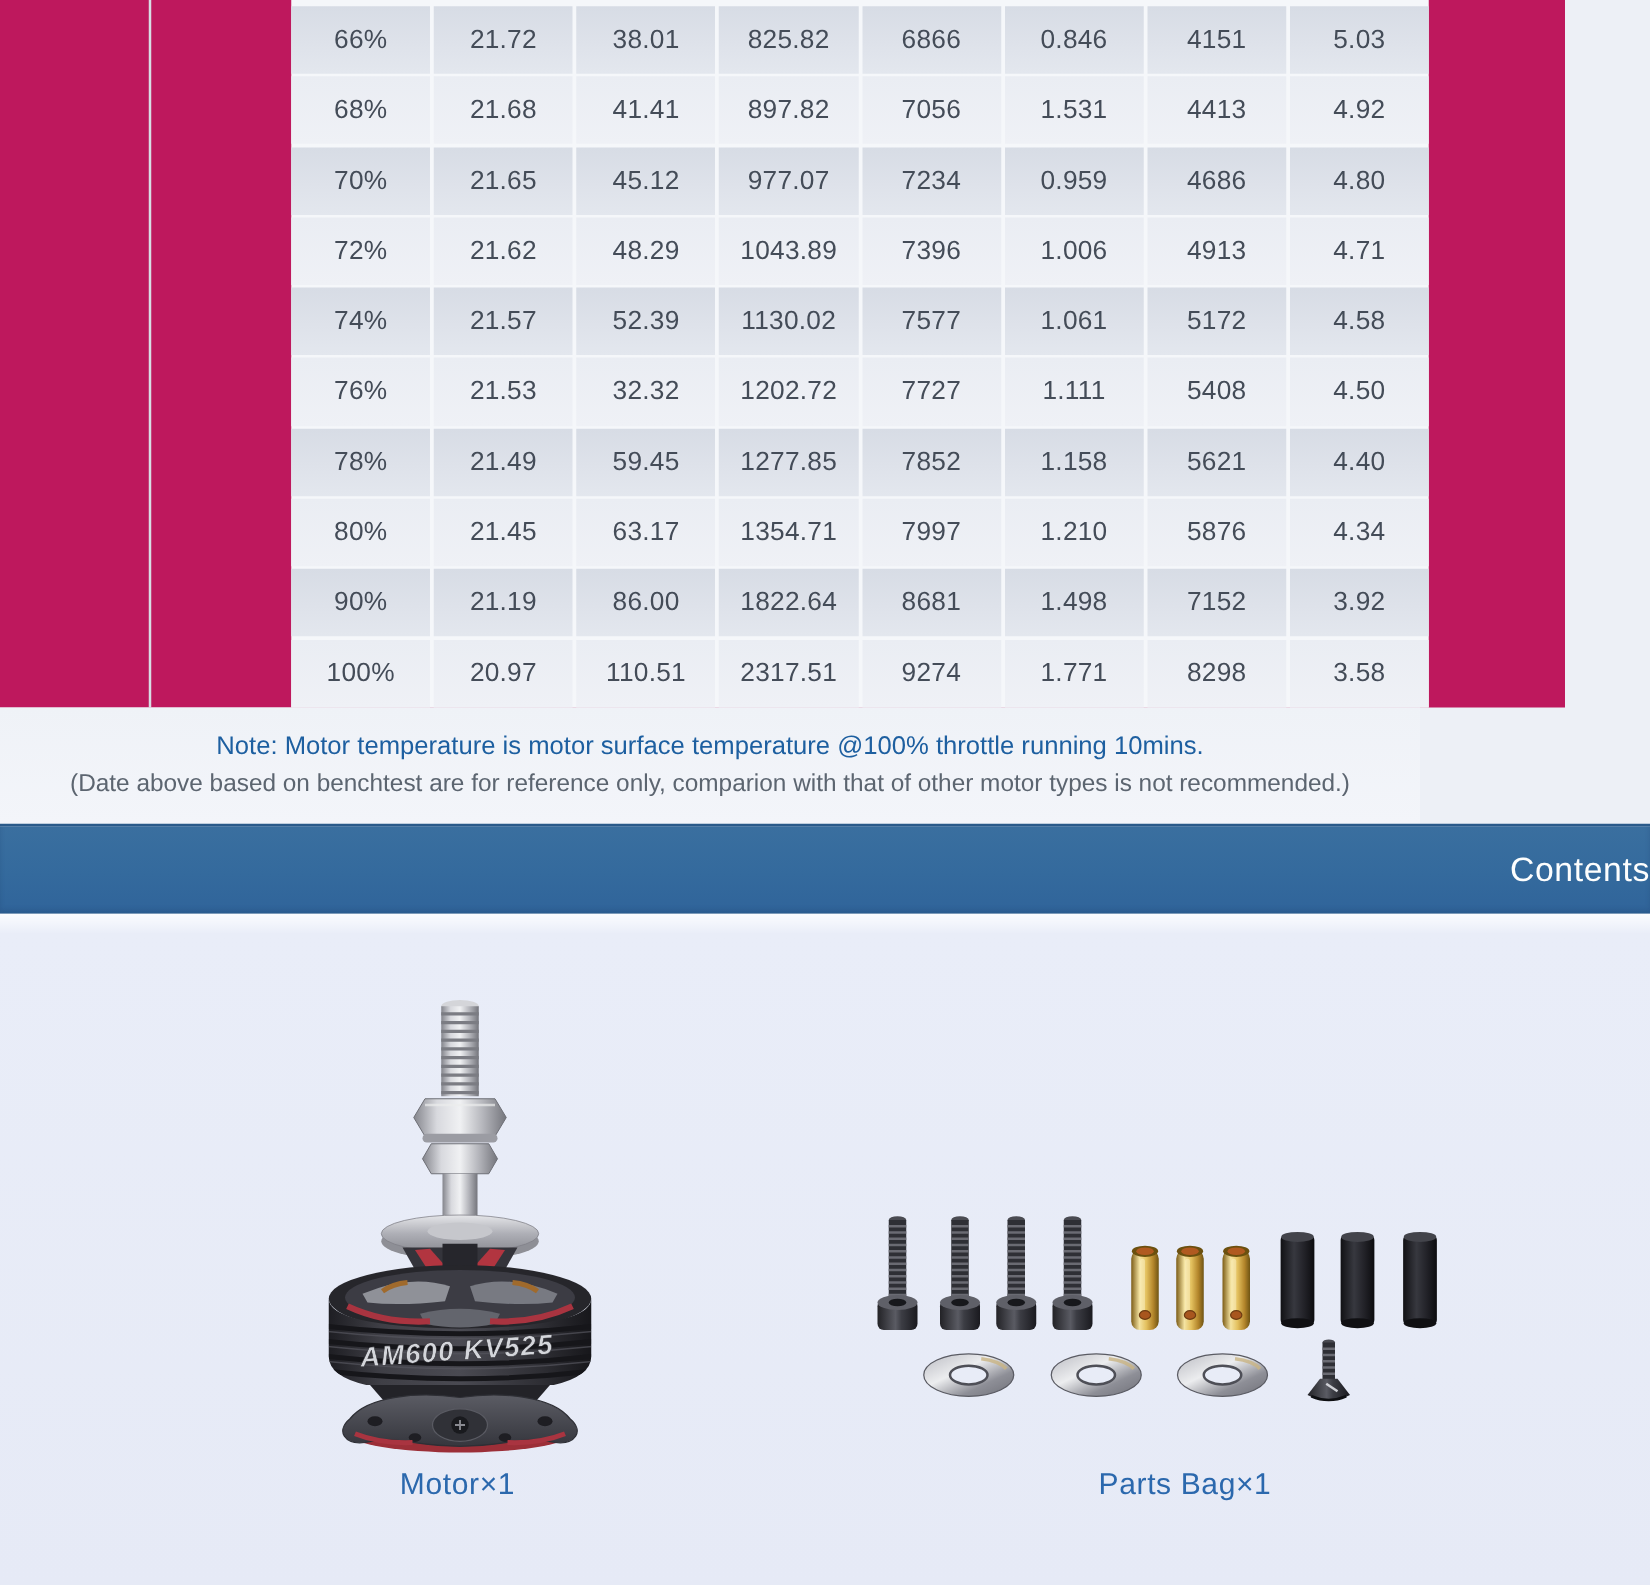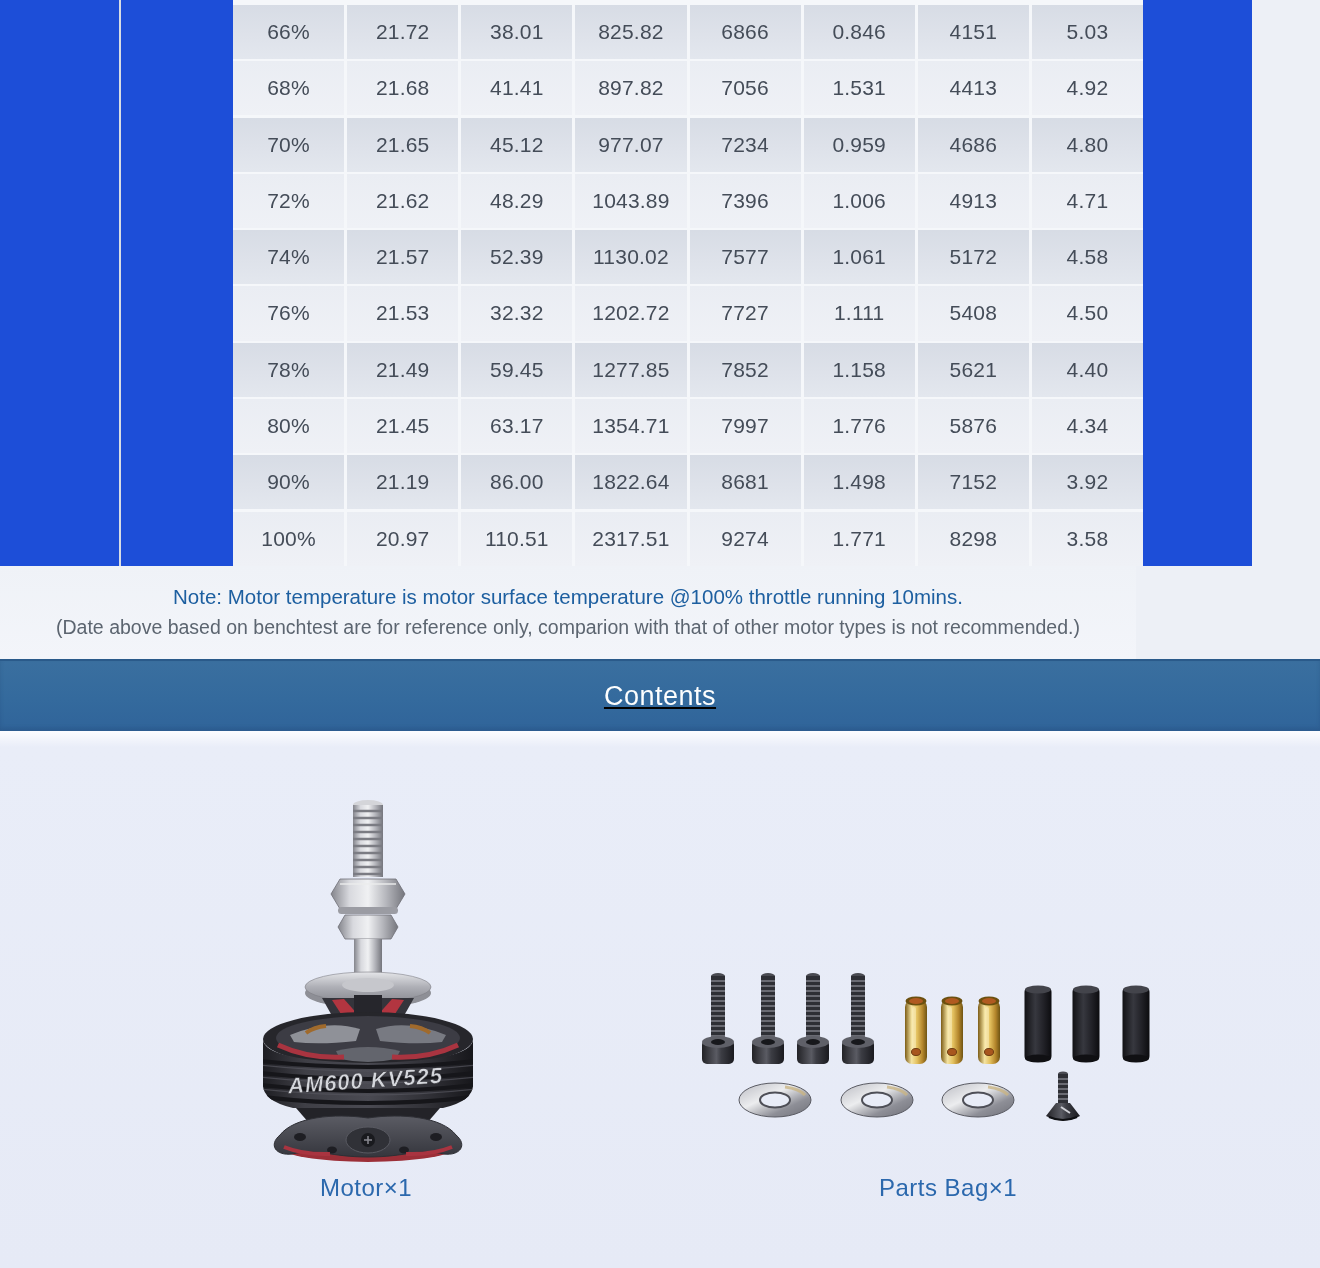--- a/index.html
+++ b/index.html
@@ -1,40 +1,40 @@
 <!DOCTYPE html>
 <html><head>
 <meta charset="utf-8">
 <style>
   html,body{margin:0;padding:0;background:#dfe3ee;}
   .page{position:relative;width:1320px;height:1268px;overflow:hidden;
         font-family:"Liberation Sans",sans-serif;background:#edf0f6;}
 
   
-  .section-table{position:absolute;left:0;top:0;width:1252px;height:566px;background:#1d4ed8;}
+  .section-table{position:absolute;left:0;top:0;width:1252px;height:566px;background:#be185d;}
   .left-grid-line{position:absolute;left:119px;top:0;width:2px;height:566px;background:#d8dce4;}
   .spec-table{position:absolute;left:233px;top:0;width:910px;height:566px;box-sizing:border-box;
               display:grid;grid-template-columns:repeat(8,1fr);grid-auto-rows:54.1px;
               gap:2.2px 3px;padding-top:5px;background:#f5f7fa;}
   .cell{display:flex;align-items:center;justify-content:center;
         font-size:21px;color:#444c58;letter-spacing:.2px;}
   .row-dark{background:linear-gradient(180deg,#d7dce5 0%,#dee2ea 55%,#e3e7ee 100%);}
   .row-light{background:linear-gradient(180deg,#eaedf3 0%,#eff1f6 100%);}
 
   
   .section-note{position:absolute;left:0;top:566px;width:1136px;height:93px;text-align:center;
                 background:linear-gradient(180deg,#eff2f7 0%,#f3f5fa 100%);}
   .note-primary{margin:19px 0 0;font-size:20.5px;color:#1d5fa0;}
   .note-secondary{margin:7px 0 0;font-size:19.5px;color:#5c6570;}
 
   
   .banner{position:absolute;left:0;top:659px;width:1320px;height:72px;box-sizing:border-box;
           background:linear-gradient(180deg,#3a6f9f 0%,#346a9d 55%,#30649a 100%);
           border-top:2px solid #2a5a8a;box-shadow:inset 0 -3px 4px rgba(20,50,90,.18);
-          display:flex;align-items:center;justify-content:center;text-decoration:underline;}
+          display:flex;align-items:center;justify-content:flex-end;}
   .banner-title{color:#fdfefe;font-size:27px;letter-spacing:.5px;}
 
   
   .section-bottom{position:absolute;left:0;top:731px;width:1320px;height:537px;
                   background:linear-gradient(180deg,#fbfcff 0%,#e9edf8 3%,#e6eaf6 100%);}
   .motor-svg{position:absolute;left:248px;top:64px;}
   .parts-svg{position:absolute;left:690px;top:229px;}
   .item-label{position:absolute;top:443px;transform:translateX(-50%);
               font-size:24px;color:#2b68ad;letter-spacing:.5px;white-space:nowrap;}
   .label-motor{left:366px;}
@@ -102,21 +102,21 @@
         <div class="cell row-dark">1277.85</div>
         <div class="cell row-dark">7852</div>
         <div class="cell row-dark">1.158</div>
         <div class="cell row-dark">5621</div>
         <div class="cell row-dark">4.40</div>
         <div class="cell row-light">80%</div>
         <div class="cell row-light">21.45</div>
         <div class="cell row-light">63.17</div>
         <div class="cell row-light">1354.71</div>
         <div class="cell row-light">7997</div>
-        <div class="cell row-light">1.776</div>
+        <div class="cell row-light">1.210</div>
         <div class="cell row-light">5876</div>
         <div class="cell row-light">4.34</div>
         <div class="cell row-dark">90%</div>
         <div class="cell row-dark">21.19</div>
         <div class="cell row-dark">86.00</div>
         <div class="cell row-dark">1822.64</div>
         <div class="cell row-dark">8681</div>
         <div class="cell row-dark">1.498</div>
         <div class="cell row-dark">7152</div>
         <div class="cell row-dark">3.92</div>

